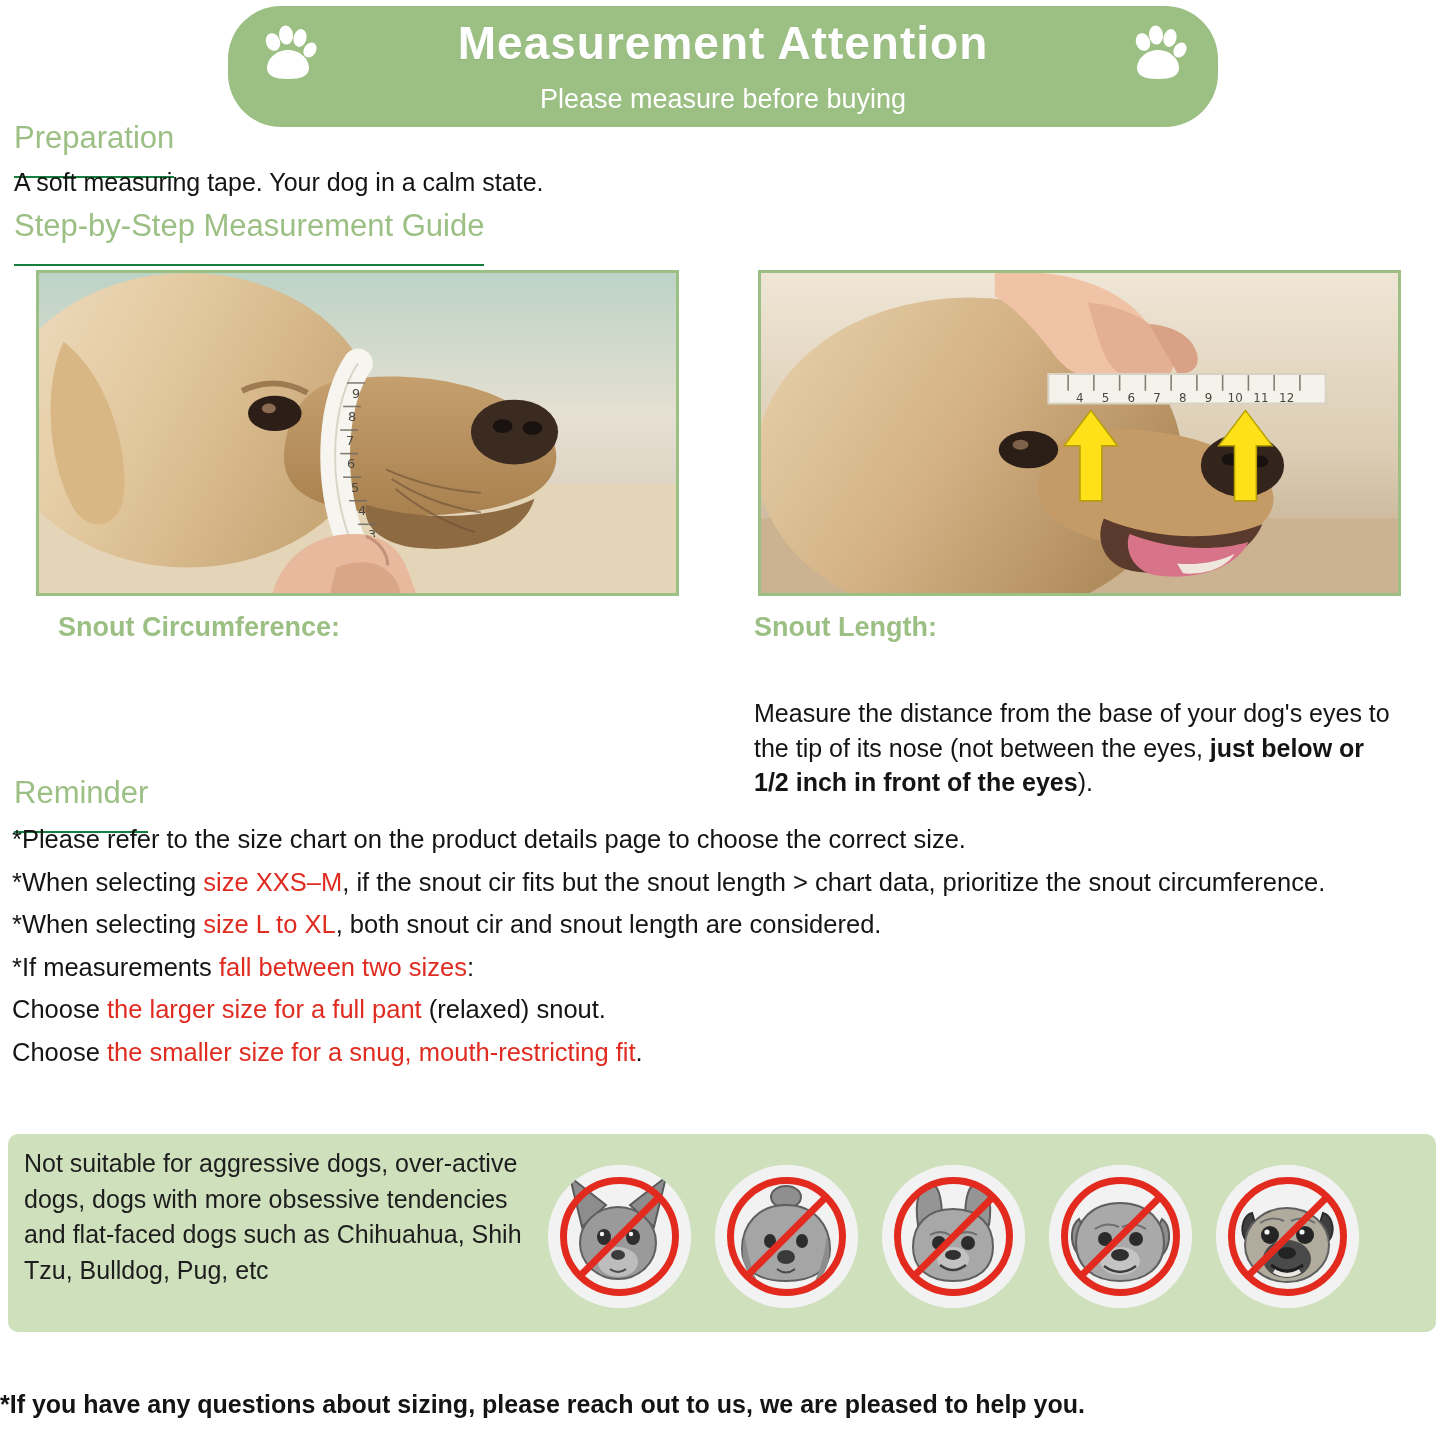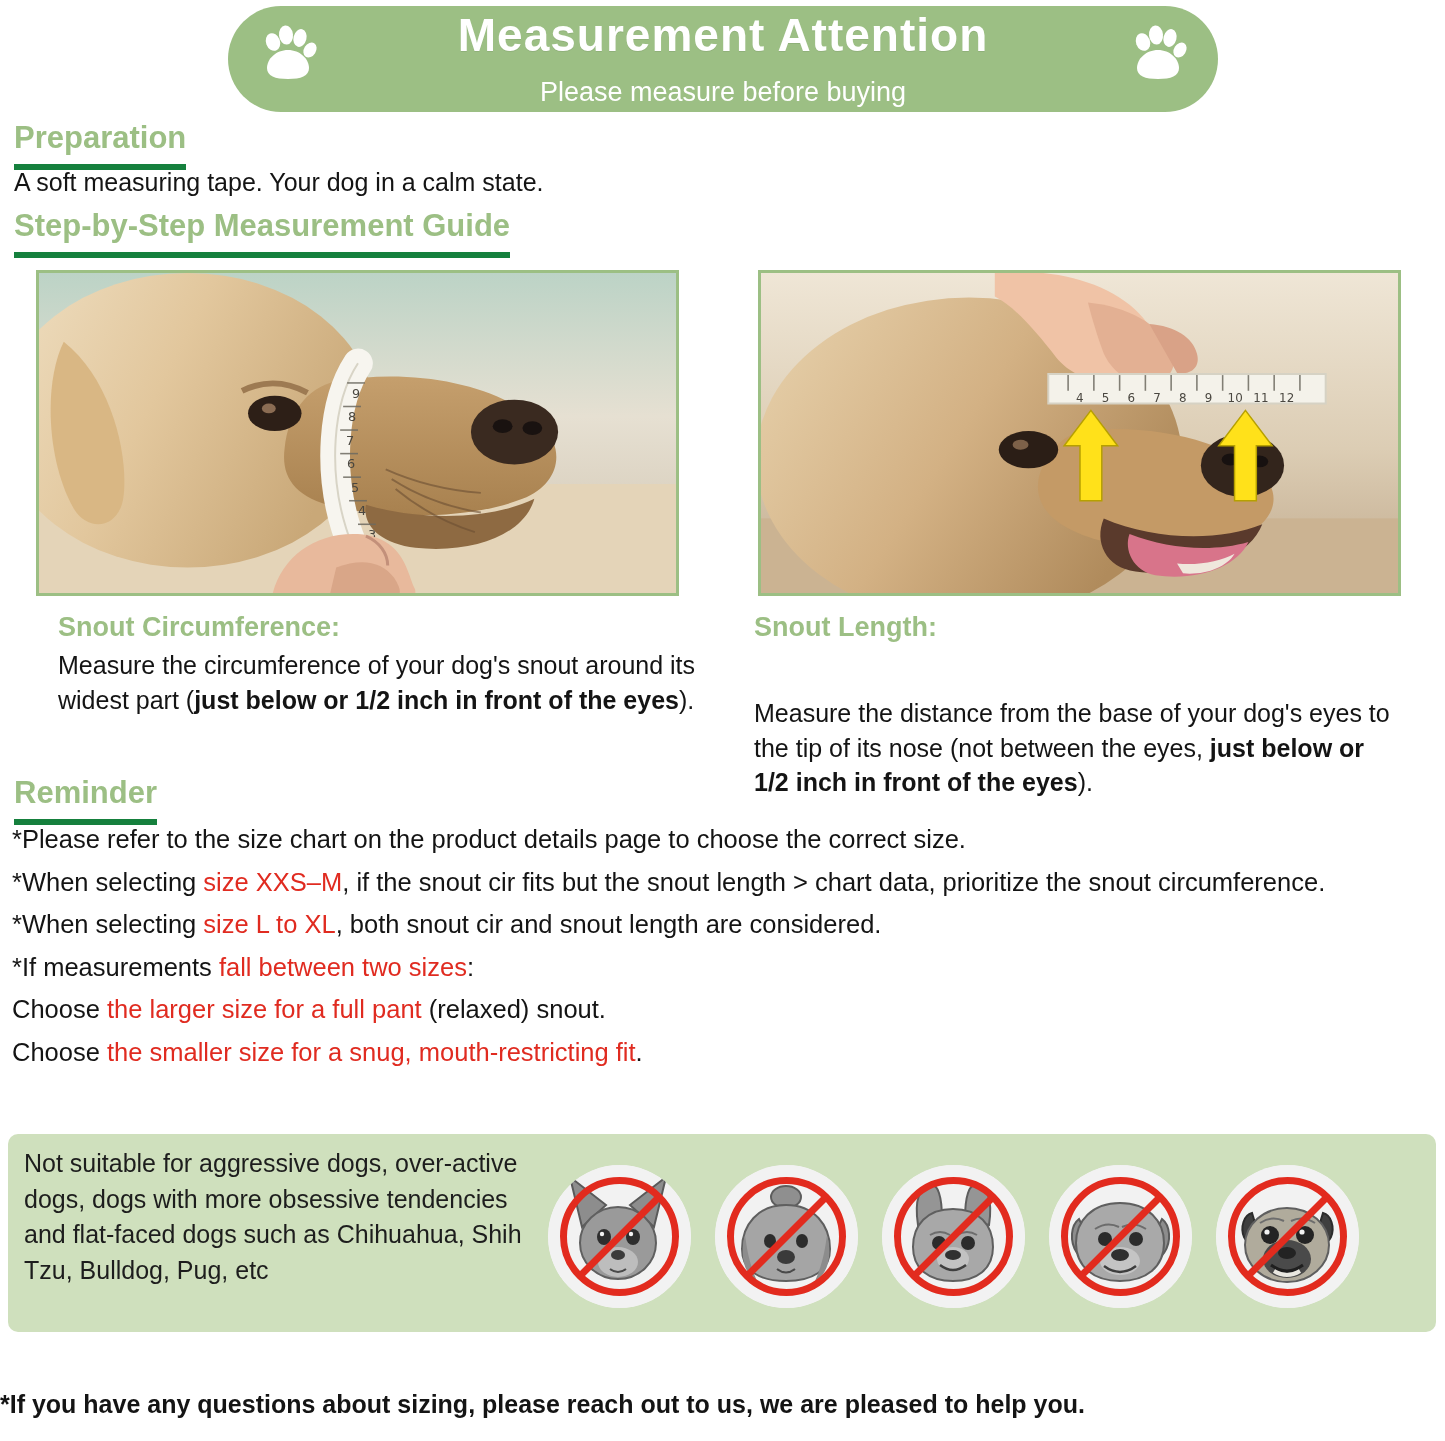--- a/index.html
+++ b/index.html
@@ -21,21 +21,21 @@
     height: 1441px;
     box-sizing: border-box;
   }
 
   
   .banner {
     position: absolute;
     left: 228px;
     top: 6px;
     width: 990px;
-    height: 106px;
+    height: 121px;
     background: #9cbf84;
     border-radius: 53px;
     display: flex;
     flex-direction: column;
     align-items: center;
     justify-content: center;
     color: #ffffff;
   }
   .banner-title {
     font-size: 46px;
@@ -54,24 +54,24 @@
     width: 64px;
     height: 64px;
   }
   .paw.left { left: 28px; top: 16px; }
   .paw.right { right: 28px; top: 16px; }
 
   
   .h-green {
     position: absolute;
     color: #9cbf84;
-    font-weight: bold;
-    border-bottom: 6px solid #15803d;
+    font-weight: normal;
+    border-bottom: 2px solid #15803d;
     line-height: 1.15;
-    padding-bottom: 8px;
+    padding-bottom: 20px;
   }
   #prep-heading { left: 14px; top: 120px; font-size: 31px; }
   #guide-heading { left: 14px; top: 208px; font-size: 31px; }
   #reminder-heading { left: 14px; top: 775px; font-size: 31px; }
 
   .body-text {
     position: absolute;
     font-size: 25px;
     color: #141414;
     line-height: 1.35;
@@ -266,23 +266,20 @@
         <text x="332" y="271">3</text>
       </g>
 
       <path d="M236 326c10-38 44-62 86-60 30 2 44 18 52 42 6 18 6 12 6 18z" fill="#e8b99c"></path>
       <path d="M300 300c26-10 46-6 58 10 8 12 6 16 6 16h-70z" fill="#d9a688"></path>
       <path d="M330 268c14 6 22 18 22 30" stroke="#c3907a" stroke-width="3" fill="none"></path>
     </svg>
   </div>
 
   <div class="cap-title" id="cap-left-title">Snout Circumference:</div>
-  <div class="cap-body" id="cap-left-body">
-    <span>Measure the circumference of your dog's snout around its widest part (</span><span class="bold">just below or 1/2 inch in front of the eyes</span><span>).</span>
-  </div>
 
   <div class="photo" id="photo-right">
     <svg viewBox="0 0 643 326" width="637" height="320" preserveAspectRatio="none" aria-hidden="true">
       <defs>
         <linearGradient id="bgR" x1="0" y1="0" x2="0" y2="1">
           <stop offset="0" stop-color="#efe6d6"></stop>
           <stop offset="0.55" stop-color="#dccdb4"></stop>
           <stop offset="1" stop-color="#c0a98c"></stop>
         </linearGradient>
         <linearGradient id="furR" x1="0" y1="0" x2="1" y2="0.5">

